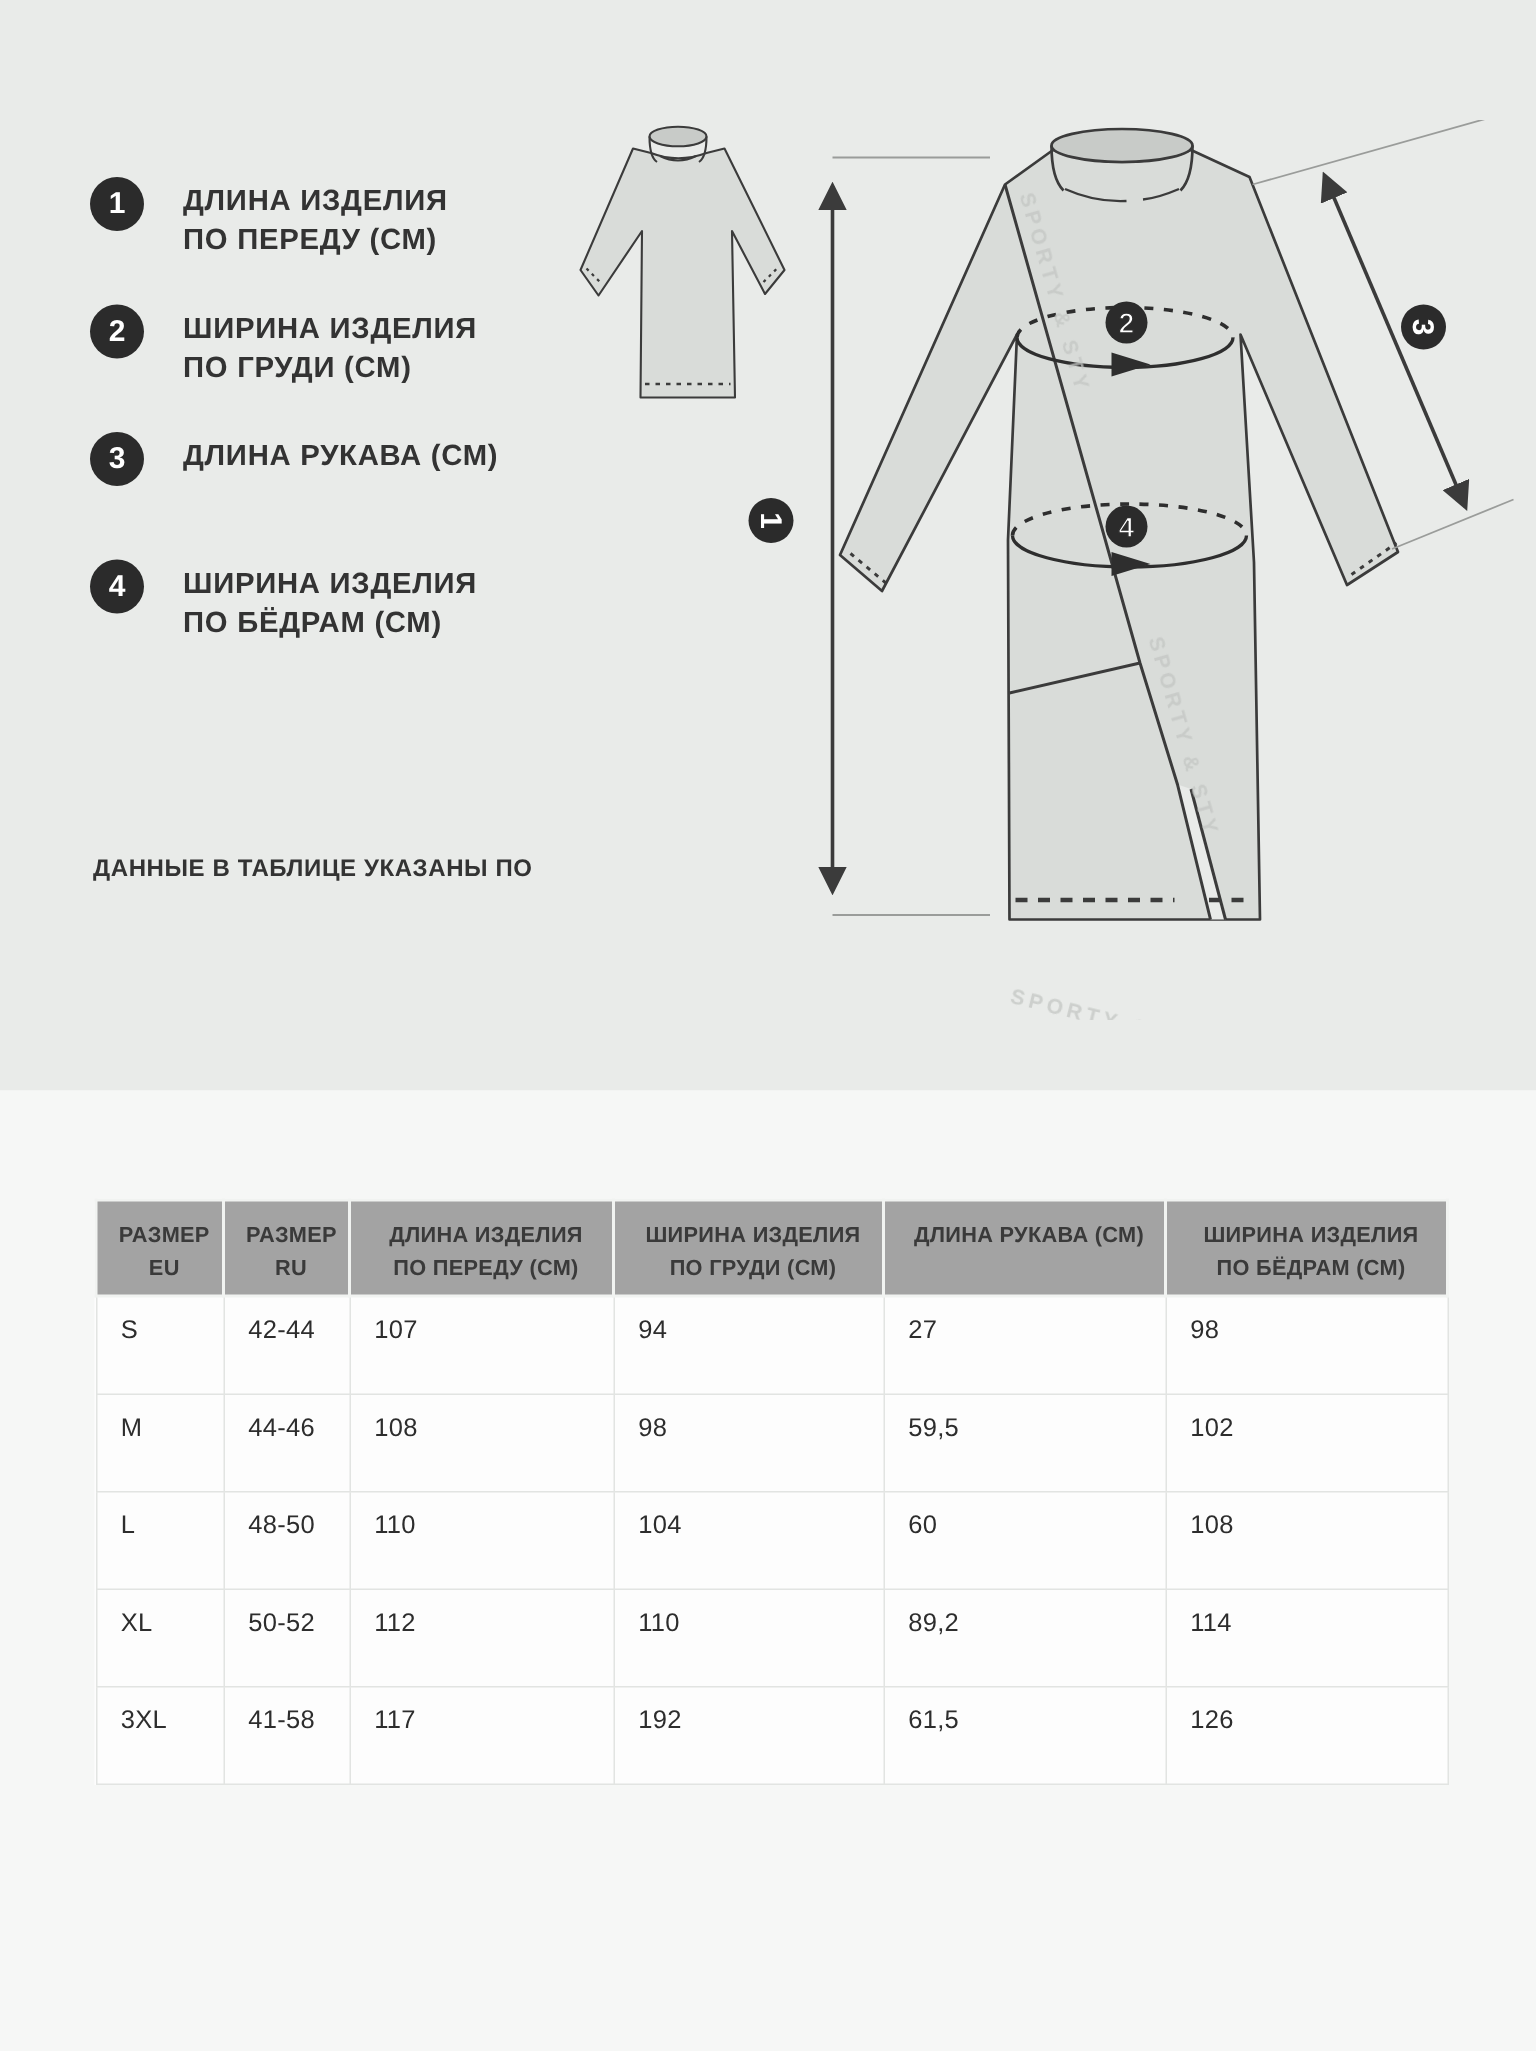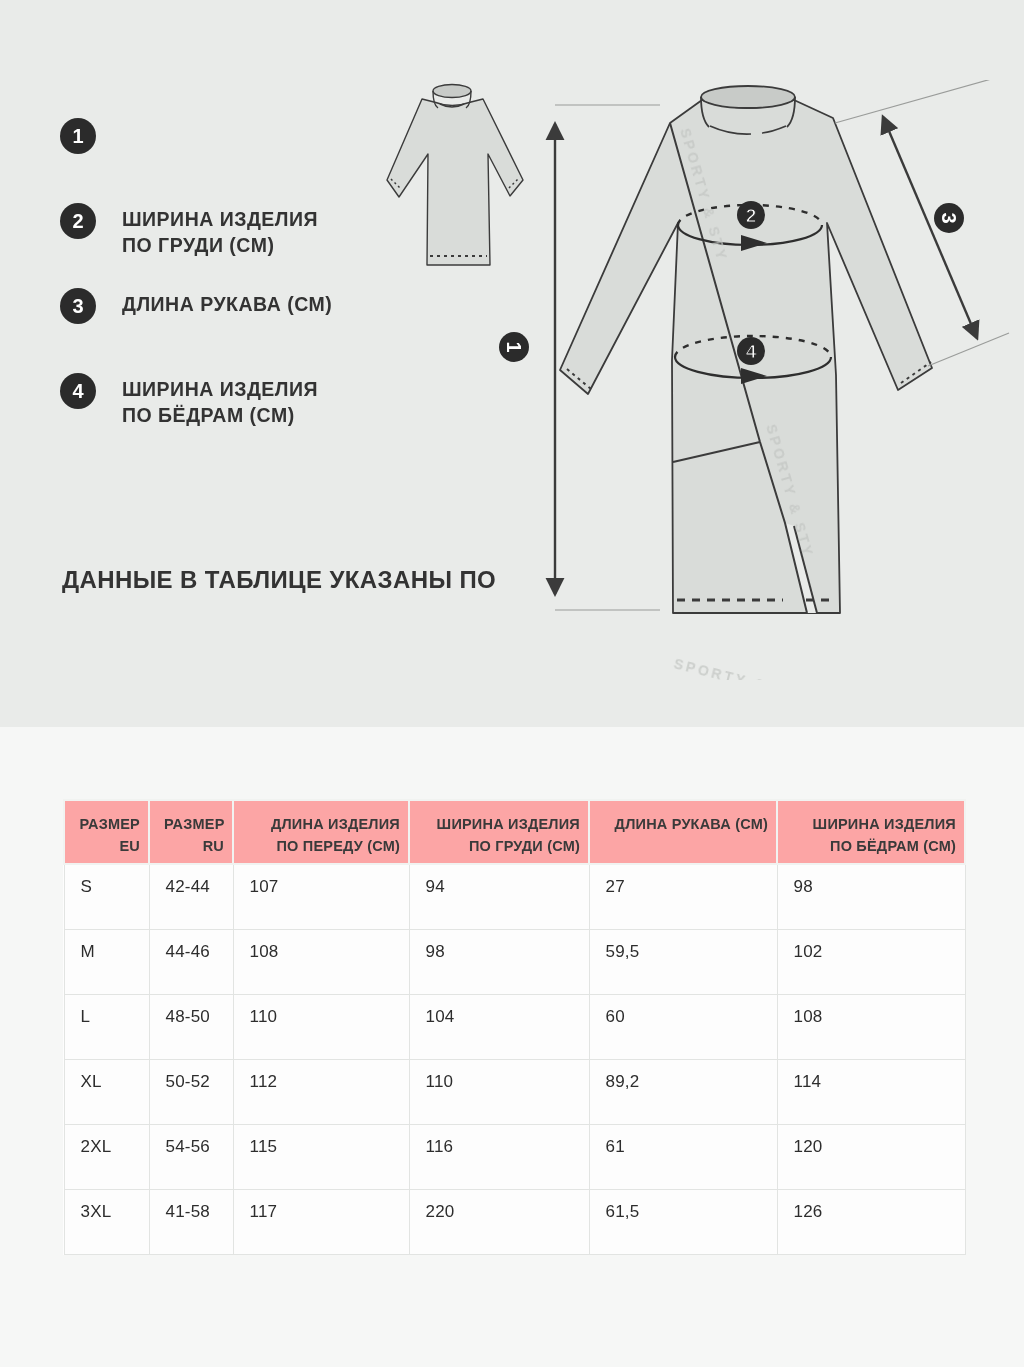--- a/index.html
+++ b/index.html
@@ -10,45 +10,49 @@
   .top{position:absolute;left:0;top:0;width:1024px;height:727px;background:#e9ebe9;}
 
   .legend-item{position:absolute;left:60px;display:flex;align-items:flex-start;}
   .li-1{top:118px;} .li-2{top:203px;} .li-3{top:288px;} .li-4{top:373px;}
   .badge{width:36px;height:36px;border-radius:50%;background:#2b2b2b;color:#fff;
          font-weight:700;font-size:20px;line-height:36px;text-align:center;flex:0 0 36px;}
   .legend-text{margin-left:26px;padding-top:3px;font-size:19.5px;font-weight:700;
                color:#333;line-height:26px;letter-spacing:0.5px;}
   .legend-text .ll{display:block;white-space:nowrap;}
 
-  .note{position:absolute;left:62px;top:566px;margin:0;font-size:24px;font-weight:700;
+  .note{position:absolute;left:62px;top:566px;margin:0;font-size:16px;font-weight:700;
         color:#333;line-height:27px;letter-spacing:0.4px;}
 
   .diagram{position:absolute;left:370px;top:80px;}
 
   
   .bottom{position:absolute;left:0;top:727px;width:1024px;height:640px;background:#f6f7f6;}
   .table-wrap{position:absolute;left:63px;top:72px;width:901px;}
   table{width:100%;table-layout:fixed;border-collapse:collapse;background:#fdfdfd;}
-  th{background:#fca5a5;border:2px solid #f1f3f1;vertical-align:top;text-align:right;
+  th{background:#a3a3a3;border:2px solid #f1f3f1;vertical-align:top;text-align:center;
      padding:13px 8px 0 14px;height:64px;box-sizing:border-box;
      font-size:14.5px;font-weight:700;color:#3a3a3a;line-height:1.5;letter-spacing:0.2px;}
   td{border:1px solid #e2e4e2;vertical-align:top;text-align:left;
      padding:12px 8px 0 16px;height:65px;box-sizing:border-box;
      font-size:17px;font-weight:400;color:#2d2d2d;letter-spacing:0.2px;}
 </style>
 </head>
 <body>
 
 <div class="canvas">
 
   <section class="top">
 
     <div class="legend-item li-1">
       <div class="badge"><span>1</span></div>
+      <div class="legend-text">
+        <span class="ll">ДЛИНА ИЗДЕЛИЯ</span>
+        <span class="ll">ПО ПЕРЕДУ (СМ)</span>
+      </div>
     </div>
 
     <div class="legend-item li-2">
       <div class="badge"><span>2</span></div>
       <div class="legend-text">
         <span class="ll">ШИРИНА ИЗДЕЛИЯ</span>
         <span class="ll">ПО ГРУДИ (СМ)</span>
       </div>
     </div>
 
@@ -200,32 +204,24 @@
             </tr>
             <tr>
               <td>XL</td>
               <td>50-52</td>
               <td>112</td>
               <td>110</td>
               <td>89,2</td>
               <td>114</td>
             </tr>
             <tr>
-              <td>2XL</td>
-              <td>54-56</td>
-              <td>115</td>
-              <td>116</td>
-              <td>61</td>
-              <td>120</td>
-            </tr>
-            <tr>
               <td>3XL</td>
               <td>41-58</td>
               <td>117</td>
-              <td>220</td>
+              <td>192</td>
               <td>61,5</td>
               <td>126</td>
             </tr>
           </tbody>
       </table>
     </div>
   </section>
 
 </div>
 

